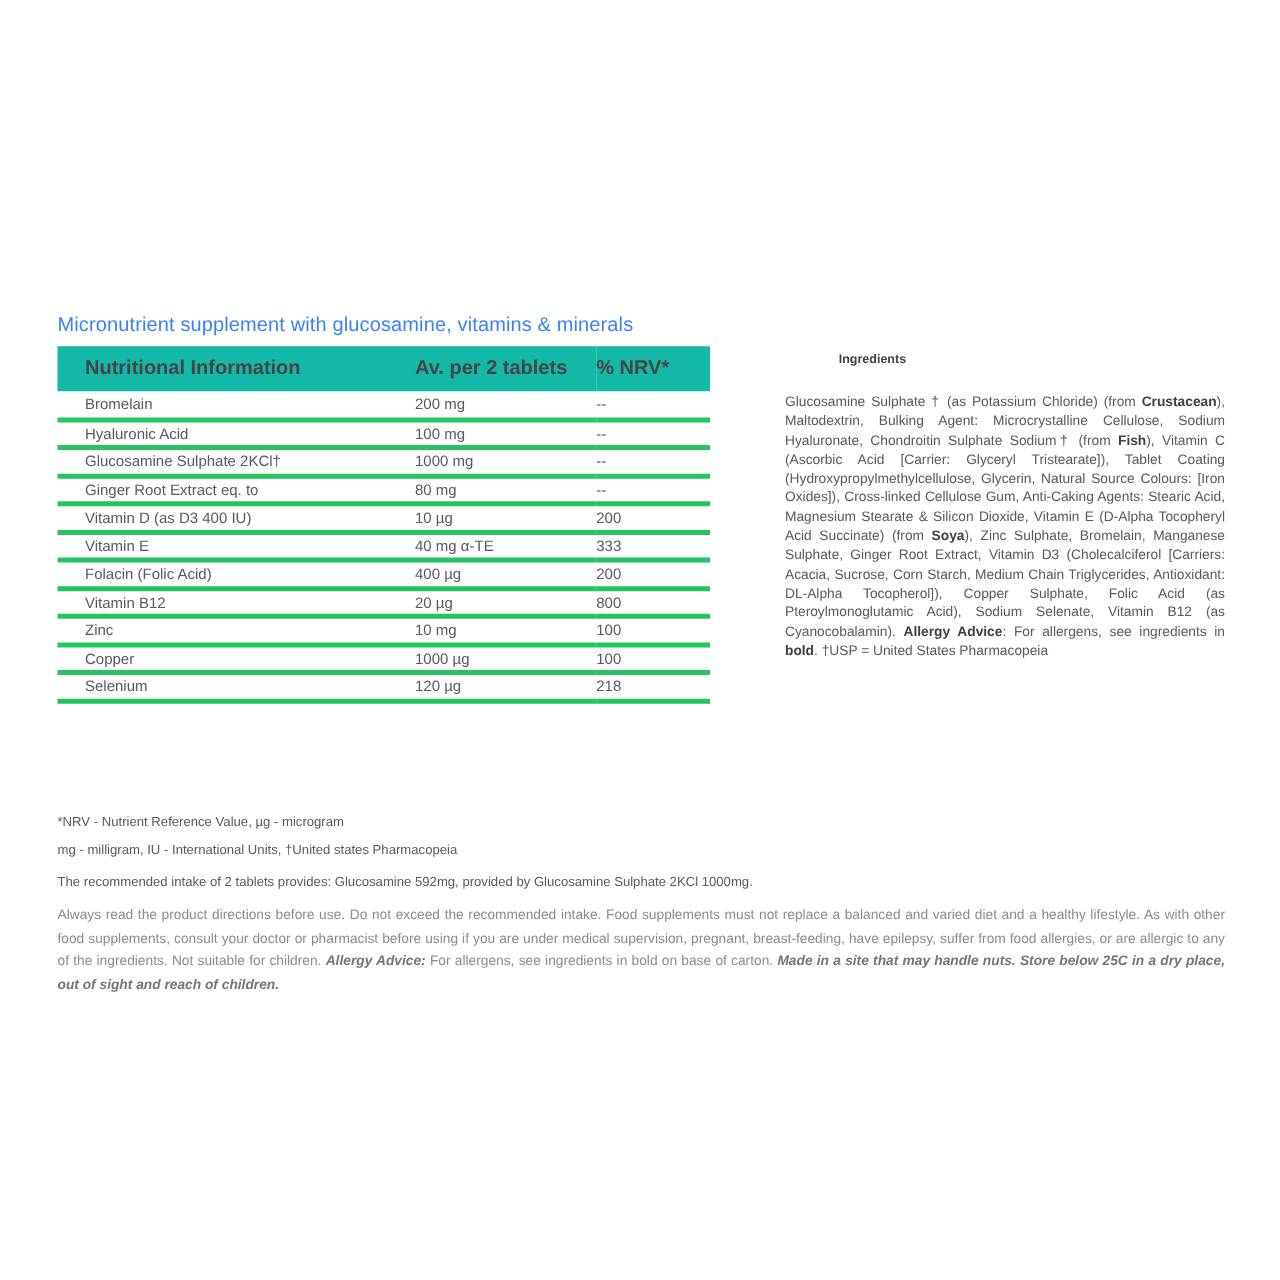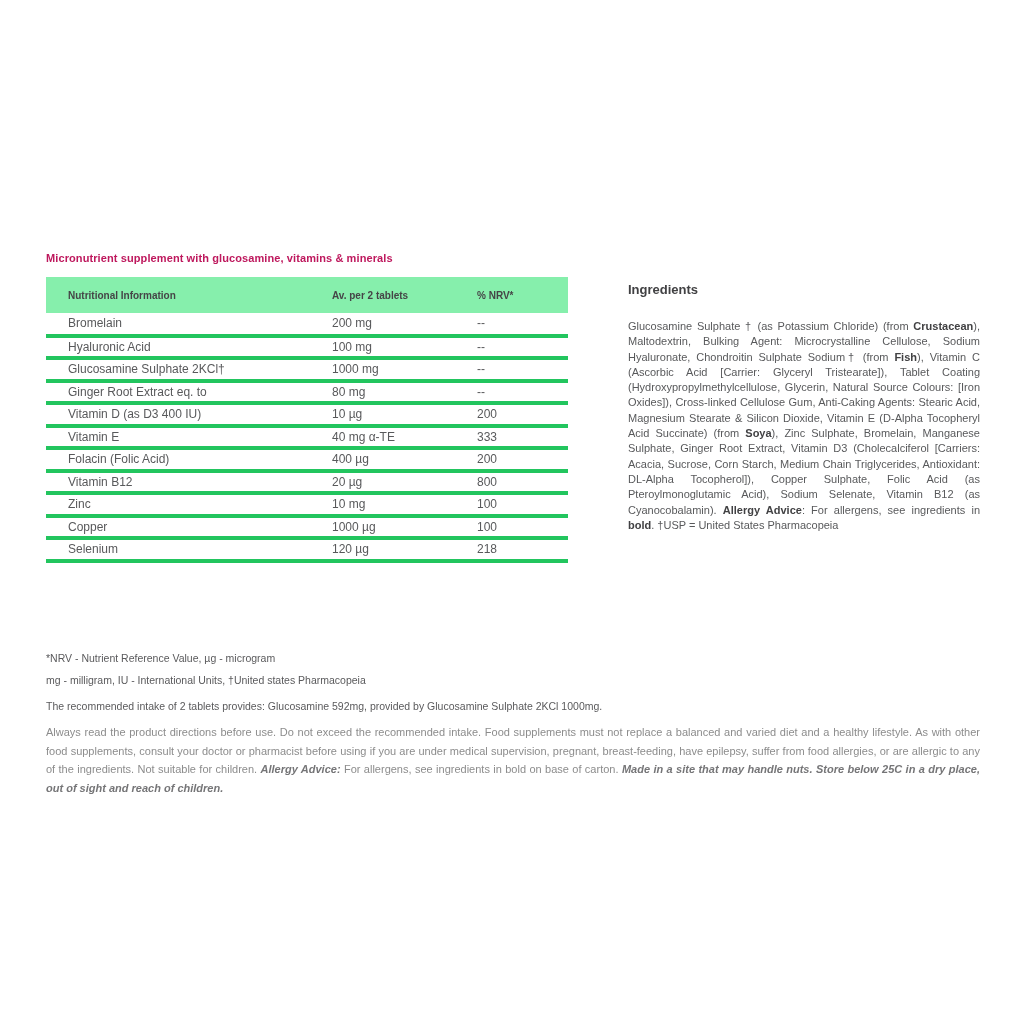--- a/index.html
+++ b/index.html
@@ -2,34 +2,34 @@
 <html><head>
 <meta charset="utf-8">
 <style>
   * { margin: 0; padding: 0; box-sizing: border-box; }
   html, body { width: 1024px; height: 1024px; background: #ffffff;
     font-family: "Liberation Sans", sans-serif; color: #58595b; }
   .b { font-weight: bold; }
 
   .page-title {
     position: absolute; left: 46px; top: 252px;
-    font-size: 11px; font-weight: bold; color: #be185d; letter-spacing: 0.1px;
+    font-size: 16px; font-weight: normal; color: #3b82f6; letter-spacing: 0.1px;
   }
 
   .nutri-table {
     position: absolute; left: 46px; top: 277px; width: 522px;
     border-collapse: collapse; table-layout: fixed;
     font-size: 12px; color: #58595b;
   }
   .nutri-table col.c1 { width: 286px; }
   .nutri-table col.c2 { width: 145px; }
   .nutri-table col.c3 { width: 91px; }
   .nutri-table thead th {
-    background: #86efac; height: 36px; text-align: left; vertical-align: middle;
-    font-size: 10px; font-weight: bold; color: #454547;
+    background: #14b8a6; height: 36px; text-align: left; vertical-align: middle;
+    font-size: 16px; font-weight: bold; color: #454547;
   }
   .nutri-table th:first-child, .nutri-table td:first-child { padding-left: 22px; }
   .nutri-table tbody td {
     height: 22.5px; vertical-align: middle;
     border-bottom: 4px solid #22c55e;
   }
 
   .footnotes {
     position: absolute; left: 46px; top: 652px; width: 540px;
     font-size: 10.5px; color: #5a5a5c;
@@ -44,21 +44,21 @@
   .disclaimer {
     position: absolute; left: 46px; top: 723px; width: 934px;
     font-size: 11px; line-height: 18.5px; color: #8c8c8c; text-align: justify;
   }
   .disclaimer .b { color: #757577; font-style: italic; }
 
   .ingredients {
     position: absolute; left: 628px; top: 282px; width: 352px;
   }
   .ingredients-heading {
-    font-size: 13px; font-weight: bold; color: #414143; margin-bottom: 22px;
+    font-size: 10px; font-weight: bold; color: #414143; margin-bottom: 22px; margin-left: 43px;
   }
   .ingredients-text {
     font-size: 11px; line-height: 15.3px; color: #58595b; text-align: justify;
   }
   .ingredients-text .b { color: #414143; }
 </style>
 </head>
 <body>
 
 <div class="page-title">Micronutrient supplement with glucosamine, vitamins &amp; minerals</div>

